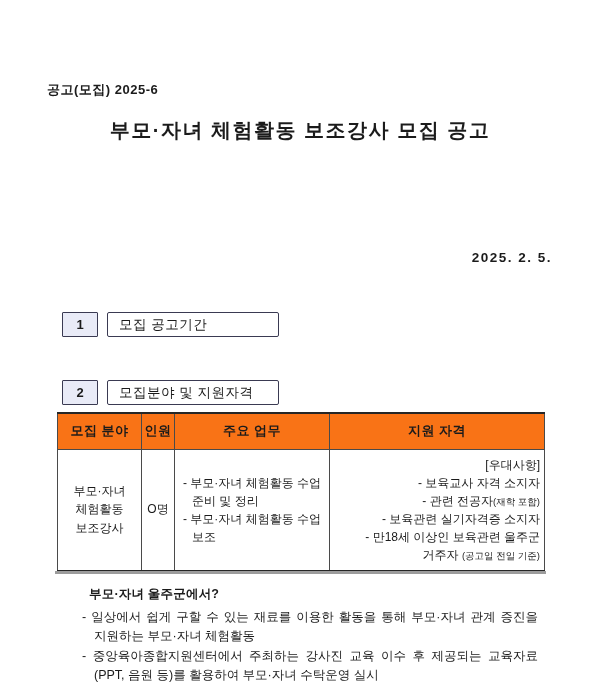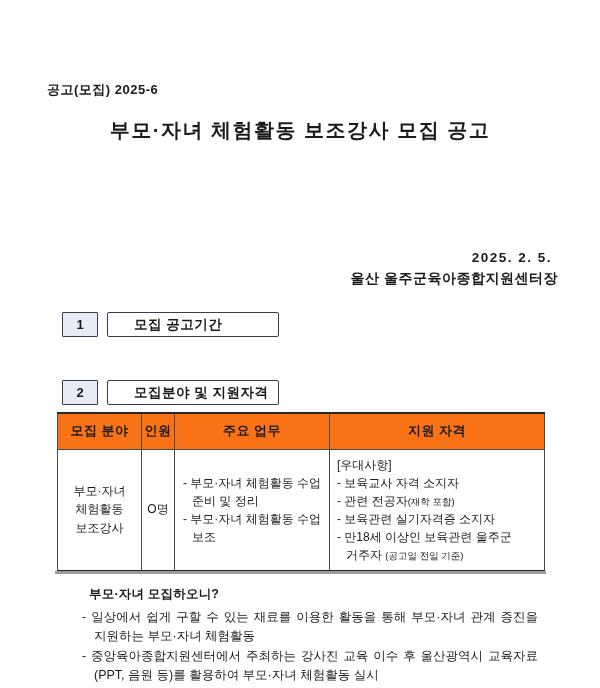--- a/index.html
+++ b/index.html
@@ -36,22 +36,22 @@
   .section { position:absolute; left:62px; display:flex; align-items:stretch; gap:9px; }
   .section-1 { top:312px; }
   .section-2 { top:380px; }
   .section-badge {
     width:36px; height:25px; background:#e9ebf7; border:1.5px solid #3a3a52;
     display:flex; align-items:center; justify-content:center;
     font-size:13px; font-weight:bold; border-radius:1px;
   }
   .section-titlebox {
     width:172px; height:25px; background:#ffffff; border:1.5px solid #3a3a52;
-    display:flex; align-items:center; padding-left:26px;
-    font-size:13.5px; font-weight:bold; border-radius:2px; letter-spacing:.5px;
+    display:flex; align-items:center; padding-left:11px;
+    font-size:13.5px; font-weight:normal; border-radius:2px; letter-spacing:.5px;
   }
 
   .period-line {
     position:absolute; left:63px; top:347px;
     font-size:13.5px; font-weight:bold; letter-spacing:.2px;
   }
   .period-line .circle-bullet { margin-right:7px; font-size:12.5px; position:relative; top:-1px; }
 
   table.recruit {
     position:absolute; left:57px; top:412px; width:487px;
@@ -62,21 +62,21 @@
   }
   table.recruit th, table.recruit td { border:1.2px solid #4a4a4a; }
   table.recruit th {
     background:#f97316; height:36px;
     font-size:13px; font-weight:bold; text-align:center; letter-spacing:.5px;
   }
   table.recruit td { height:112px; vertical-align:middle; font-size:12px; }
   td.cell-field  { text-align:center; white-space:pre-line; line-height:1.55; }
   td.cell-count  { text-align:center; }
   td.cell-duties { padding:6px 4px 6px 8px; line-height:1.5; }
-  td.cell-qual   { padding:6px 4px 6px 7px; line-height:1.5; }
+  td.cell-qual   { padding:6px 4px 6px 7px; line-height:1.5;text-align:right; }
   .duty-item, .qual-item { padding-left:9px; text-indent:-9px; word-break:keep-all; }
   .qual-header { margin-bottom:0; }
   .small-note { font-size:9.5px; color:#1b1b1b; }
 
   .footnote {
     position:absolute; left:55px; top:549px;
     font-size:12.5px; letter-spacing:.2px;
   }
 
   .info-box {
@@ -96,21 +96,20 @@
 <body>
 
 <div class="page">
 
   <div class="notice-number">공고(모집) 2025-6</div>
 
   <div class="doc-title">부모·자녀 체험활동 보조강사 모집 공고</div>
 
 
   <div class="date-line">2025. 2. 5.</div>
-  <div class="signer-line">울산 울주군육아종합지원센터장</div>
 
   <div class="section section-1">
     <div class="section-badge">1</div>
     <div class="section-titlebox">모집 공고기간</div>
   </div>
 
 
   <div class="section section-2">
     <div class="section-badge">2</div>
     <div class="section-titlebox">모집분야 및 지원자격</div>
@@ -147,18 +146,18 @@
           <div class="qual-item"><span>- 관련 전공자</span><span class="small-note">(재학 포함)</span></div>
           <div class="qual-item"><span>- 보육관련 실기자격증 소지자</span><span class="small-note"></span></div>
           <div class="qual-item"><span>- 만18세 이상인 보육관련 울주군 거주자 </span><span class="small-note">(공고일 전일 기준)</span></div>
         </td>
       </tr>
     </tbody>
   </table>
 
 
   <div class="info-box">
-    <div class="info-heading">부모·자녀 모집하오니?</div>
+    <div class="info-heading">부모·자녀 울주군에서?</div>
     <div class="info-item">- 일상에서 쉽게 구할 수 있는 재료를 이용한 활동을 통해 부모·자녀 관계 증진을 지원하는 부모·자녀 체험활동</div>
-    <div class="info-item">- 중앙육아종합지원센터에서 주최하는 강사진 교육 이수 후 울산광역시 교육자료(PPT, 음원 등)를 활용하여 부모·자녀 체험활동 실시</div>
+    <div class="info-item">- 중앙육아종합지원센터에서 주최하는 강사진 교육 이수 후 제공되는 교육자료(PPT, 음원 등)를 활용하여 부모·자녀 수탁운영 실시</div>
   </div>
 
 </div>
 
 </body></html>

